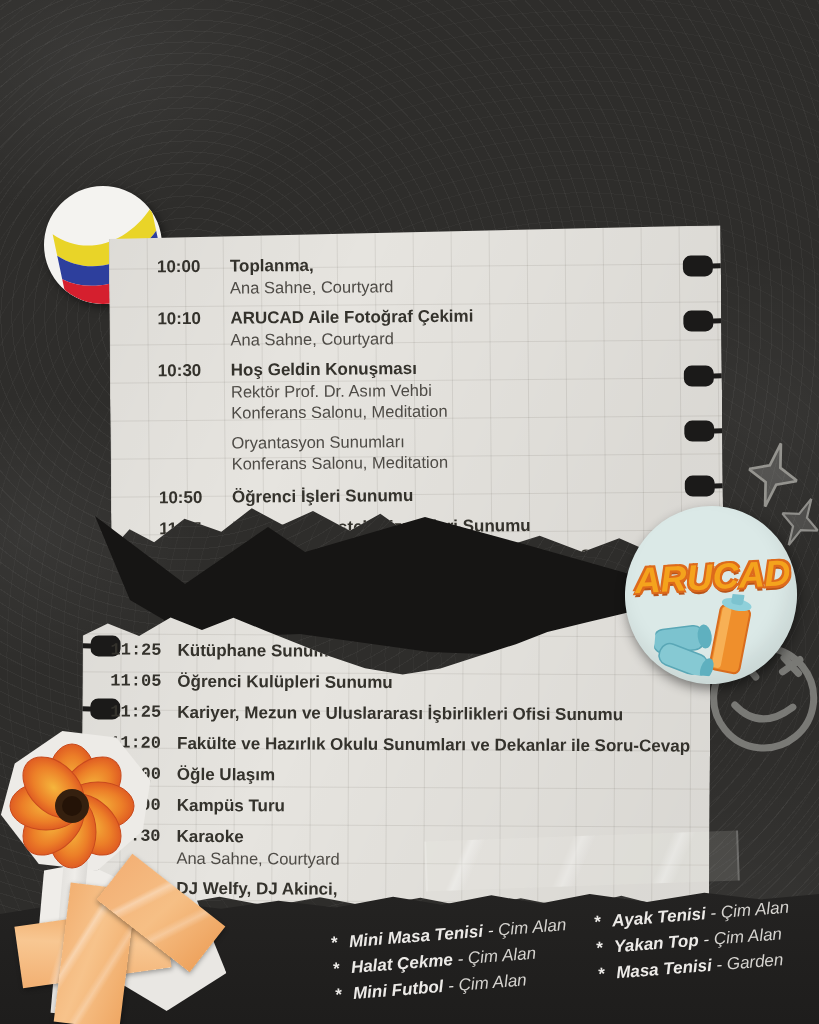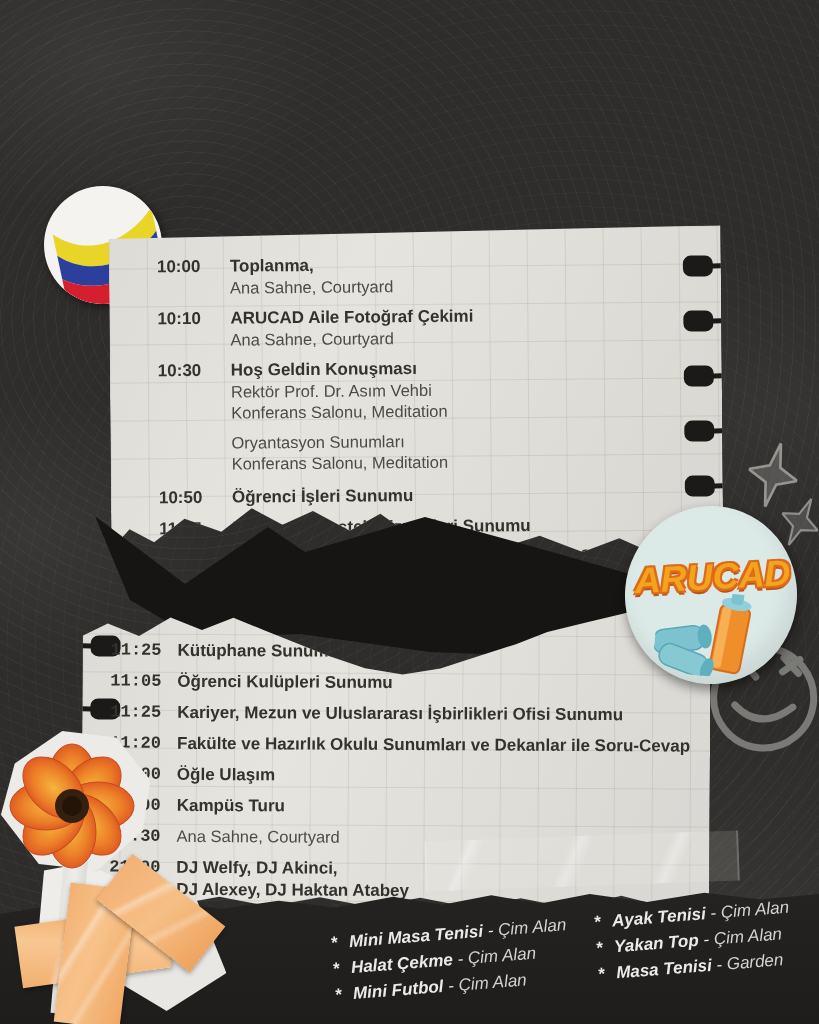--- a/index.html
+++ b/index.html
@@ -257,20 +257,21 @@
       </div>
       <div class="row">
         <div class="t">14:00</div>
         <div class="c">
             <div class="rt">Kampüs Turu</div>
           </div>
       </div>
       <div class="row">
         <div class="t">16:30</div>
         <div class="c">
+            <div class="rt">Karaoke</div>
           <div class="rd">Ana Sahne, Courtyard</div>
           </div>
       </div>
       <div class="row">
         <div class="t">21:00</div>
         <div class="c">
             <div class="rt">DJ Welfy, DJ Akinci,</div>
           <div class="rt">DJ Alexey, DJ Haktan Atabey</div>
           <div class="rd">Ana Sahne, Courtyard</div>
           </div>

